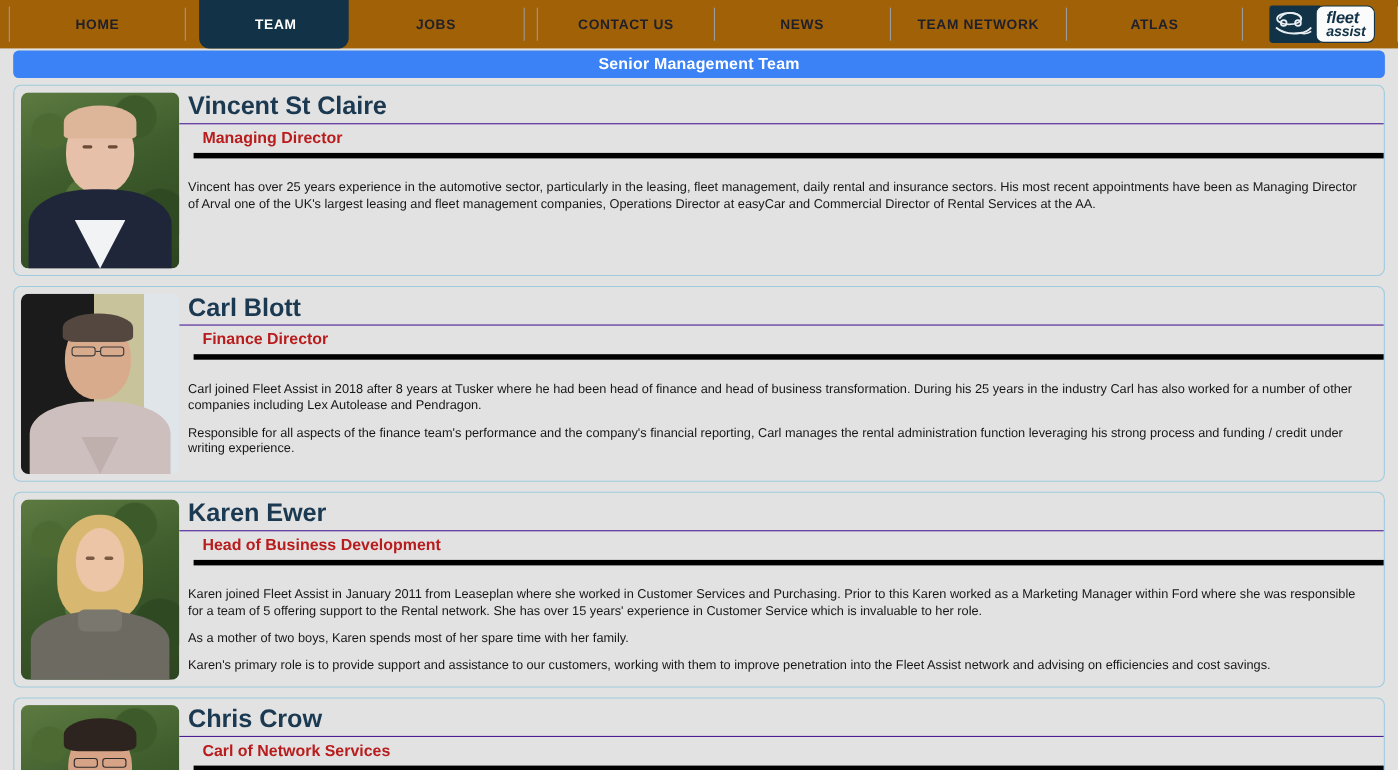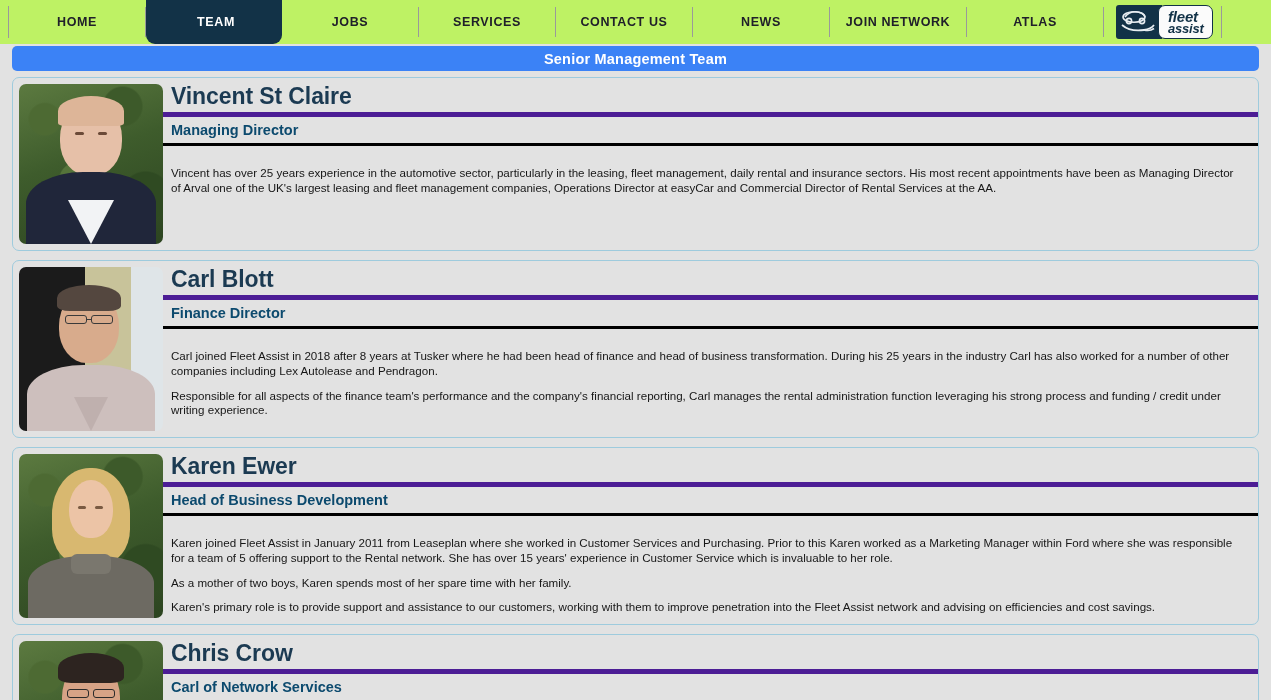--- a/index.html
+++ b/index.html
@@ -7,24 +7,25 @@
     width: 1271px; height: 700px;
     background: #e2e2e2;
     font-family: "Liberation Sans", sans-serif;
     overflow: hidden;
   }
 
   
   .nav {
     position: relative;
     height: 44px;
-    background: #bef264;
+    background: #a16207;
     display: flex;
     align-items: stretch;
     padding-left: 8px;
+    justify-content: space-between;
   }
   .nav-edge {
     width: 1px; background: #9a9a9a;
     margin: 6px 0 6px 0;
     flex: 0 0 1px;
   }
   .nav-item {
     display: flex; align-items: center; justify-content: center;
     font-size: 12.5px; font-weight: bold; letter-spacing: .6px;
     color: #20202a;
@@ -113,27 +114,28 @@
     width: 144px; height: 160px;
     border-radius: 7px;
     position: relative;
     overflow: hidden;
   }
   .info-col { flex: 1 1 auto; min-width: 0; padding: 0; }
 
   .name {
     font-size: 23px; font-weight: bold; color: #1b3a52;
     padding: 5px 6px 2px 8px;
-    border-bottom: 5px solid #4c1d95;
+    border-bottom: 1px solid #4c1d95;
     letter-spacing: -.1px;
   }
   .role {
-    font-size: 14.5px; font-weight: bold; color: #0c4a6e;
+    font-size: 14.5px; font-weight: bold; color: #b91c1c;
     padding: 5px 6px 5px 8px;
-    border-bottom: 3px solid #000000;
+    border-bottom: 5px solid #000000;
+    margin-left: 13px;
   }
   .bio { padding: 20px 14px 6px 8px; }
   .bio p {
     font-size: 11.6px; line-height: 1.28; color: #161616;
     margin-bottom: 10px;
   }
   .bio p:last-child { margin-bottom: 0; }
 
   
   .bg-foliage {
@@ -188,37 +190,34 @@
 
   <div class="nav-item active" style="width:136px">
     <span>TEAM</span>
   </div>
 
   <div class="nav-item" style="width:136px">
     <span>JOBS</span>
   </div>
   <div class="nav-sep"></div>
 
-  <div class="nav-item" style="width:136px">
-    <span>SERVICES</span>
-  </div>
   <div class="nav-sep"></div>
 
   <div class="nav-item" style="width:136px">
     <span>CONTACT US</span>
   </div>
   <div class="nav-sep"></div>
 
   <div class="nav-item" style="width:136px">
     <span>NEWS</span>
   </div>
   <div class="nav-sep"></div>
 
   <div class="nav-item" style="width:136px">
-    <span>JOIN NETWORK</span>
+    <span>TEAM NETWORK</span>
   </div>
   <div class="nav-sep"></div>
 
   <div class="nav-item" style="width:136px">
     <span>ATLAS</span>
   </div>
   <div class="nav-sep"></div>
 
   <div class="logo-wrap">
     <div class="logo">

